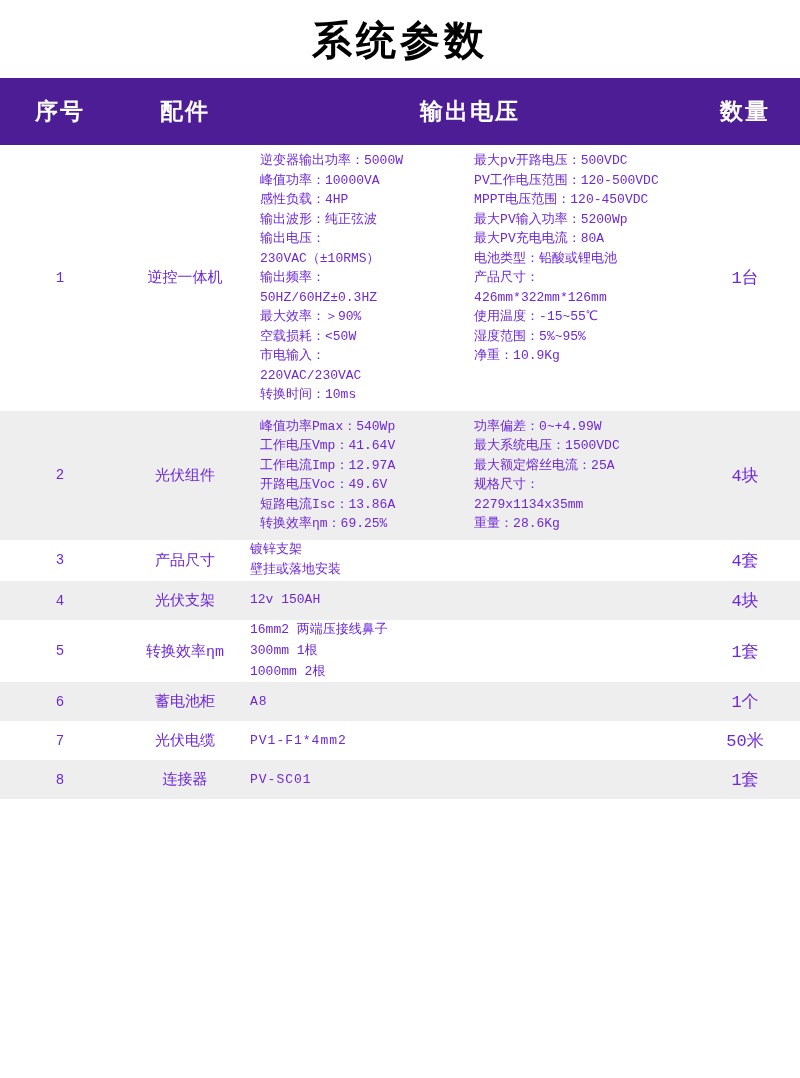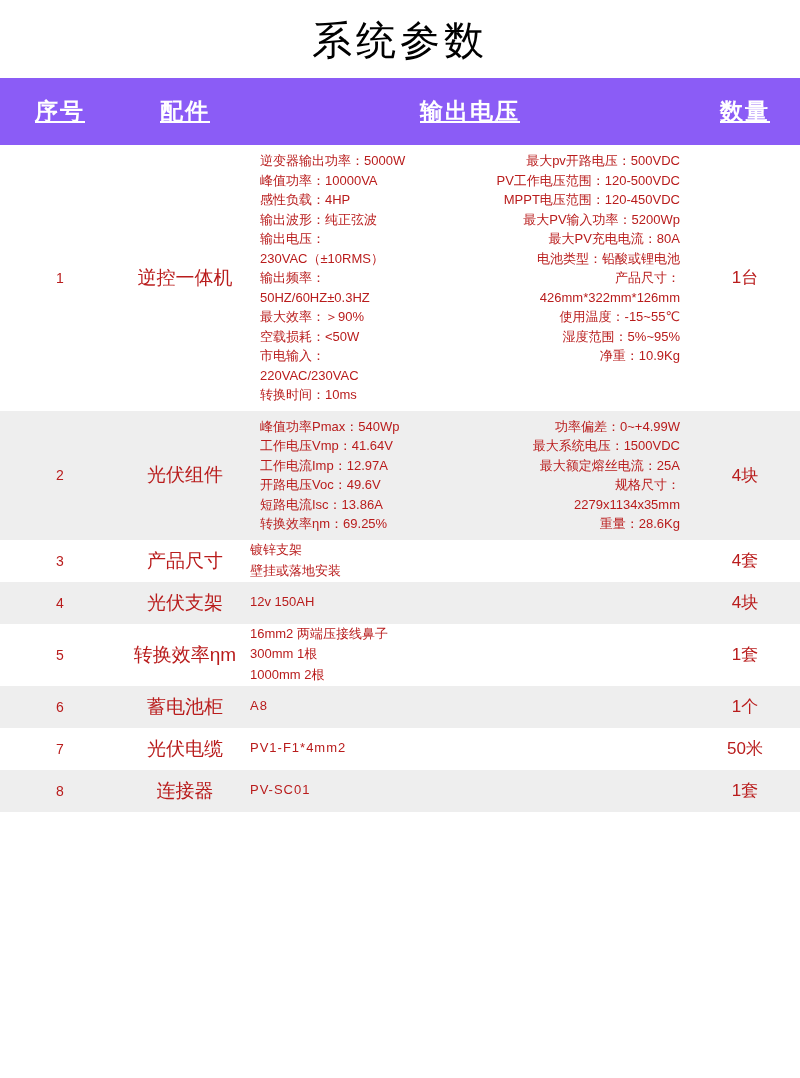--- a/index.html
+++ b/index.html
@@ -16,82 +16,82 @@
   }
   .page {
     width: 800px;
     height: 1078px;
     position: relative;
     box-sizing: border-box;
   }
   .title {
     text-align: center;
     font-size: 40px;
-    font-weight: normal;
+    font-weight: bold;
     letter-spacing: 4px;
     color: #000000;
     padding-top: 16px;
     padding-bottom: 14px;
     line-height: 1.2;
   }
   table.spec {
     width: 800px;
     border-collapse: collapse;
     table-layout: fixed;
   }
   table.spec col.c-idx { width: 120px; }
   table.spec col.c-part { width: 130px; }
   table.spec col.c-spec { width: 440px; }
   table.spec col.c-qty { width: 110px; }
 
   thead th {
-    background: #8b5cf6;
+    background: #4c1d95;
     color: #ffffff;
     font-size: 23px;
     font-weight: bold;
     letter-spacing: 2px;
     padding: 18px 0 18px 0;
     text-align: center;
     vertical-align: middle;
-    text-decoration: underline;
   }
   tbody td {
     text-align: center;
     vertical-align: middle;
     font-size: 13px;
-    color: #b91c1c;
+    color: #6d28d9;
     padding: 8px 4px;
+    font-family: Liberation Mono, monospace;
   }
   tbody tr.alt td {
     background: #eeeeee;
   }
   tbody tr.plain td {
     background: #ffffff;
   }
   td.idx { font-size: 14px; }
-  td.part { font-size: 19px; font-weight: normal; }
+  td.part { font-size: 15px; font-weight: normal; }
   td.qty  { font-size: 17px; }
 
   .spec-cell {
     padding: 0;
   }
   .two-col {
     display: flex;
     justify-content: center;
     gap: 18px;
     text-align: left;
     padding: 6px 10px;
   }
   .two-col .col {
     line-height: 1.5;
     font-size: 13px;
     white-space: pre-line;
   }
   .two-col .col.left { width: 200px; }
-  .two-col .col.right { width: 210px; text-align: right; }
+  .two-col .col.right { width: 210px; }
 
   .center-lines {
     line-height: 1.6;
     font-size: 13px;
     white-space: pre-line;
     text-align: left;
   }
   .single-line {
     font-size: 13px;
     letter-spacing: 1px;

